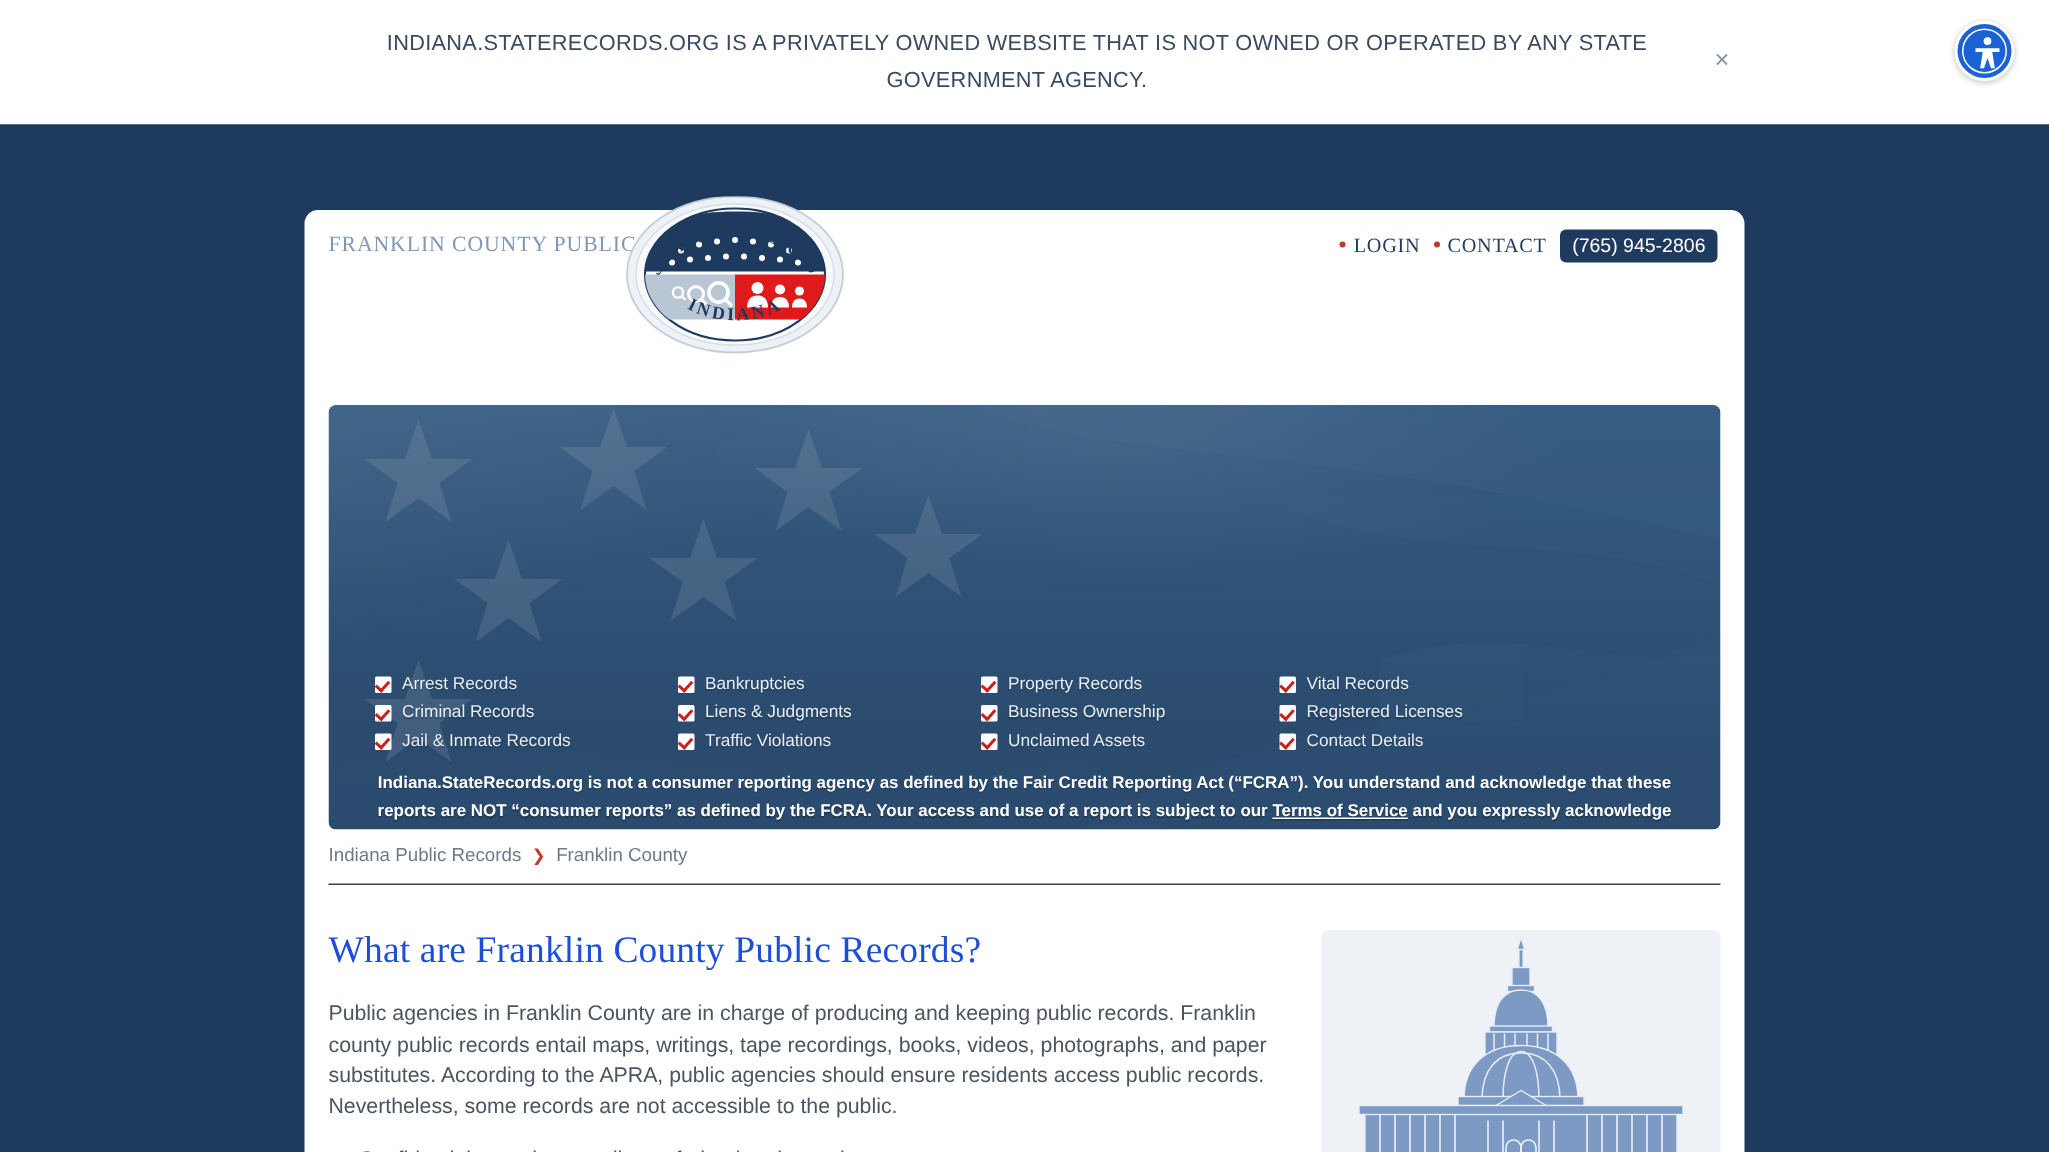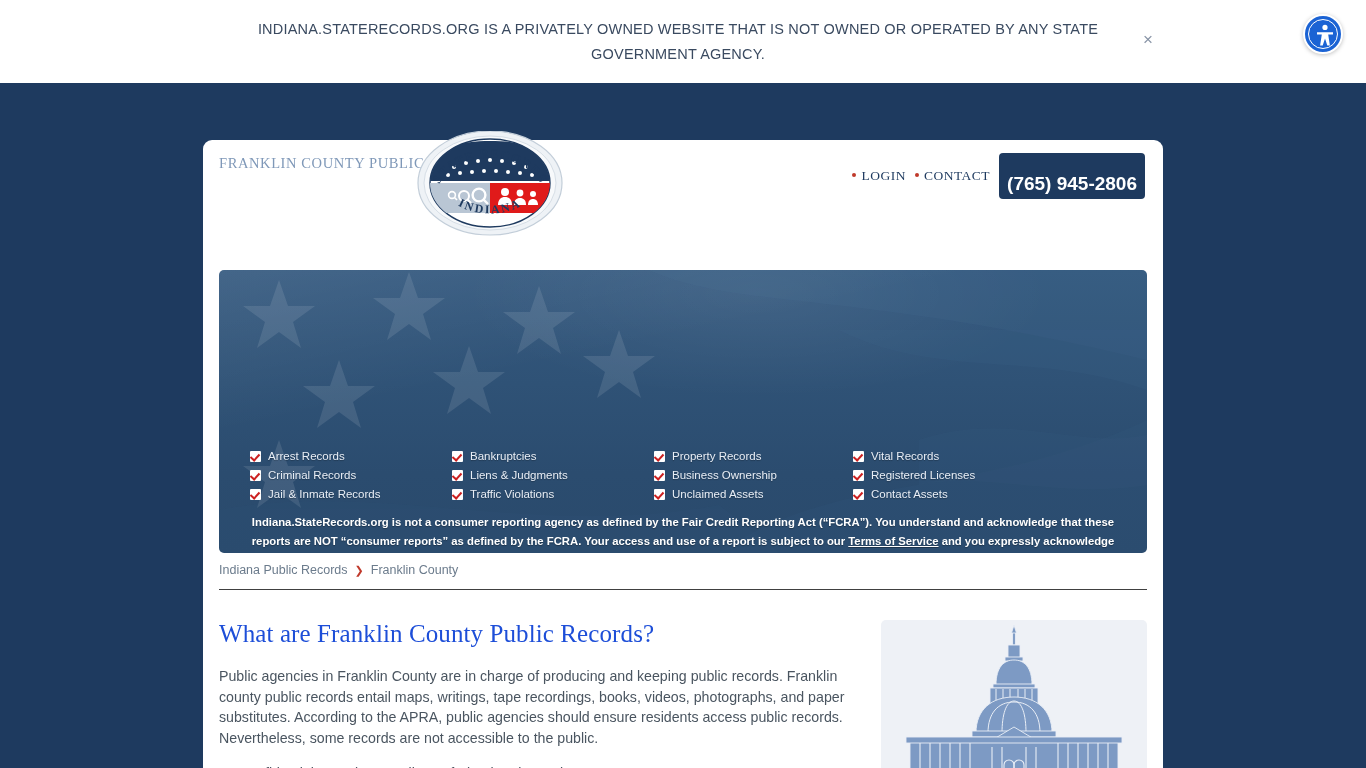--- a/index.html
+++ b/index.html
@@ -115,24 +115,24 @@
     display: inline-block;
     width: 4px; height: 4px;
     border-radius: 50%;
     background: #c0392b;
     margin-right: 5px;
     vertical-align: 3px;
   }
   .phone {
     background: #1e3a5f;
     color: #ffffff;
-    font-size: 19px;
+    font-size: 13px;
     font-family: "Liberation Sans", sans-serif;
-    font-weight: bold;
-    padding: 20px 8px 4px;
+    font-weight: normal;
+    padding: 3px 8px 4px;
     border-radius: 4px;
     letter-spacing: 0;
     cursor: pointer;
   }
 
   
   .logo {
     position: absolute;
     left: 410px; top: 48px;
     width: 160px; height: 105px;
@@ -423,21 +423,21 @@
           <div class="checkitem">
             <span class="cbox"></span>
             <span>Traffic Violations</span>
           </div>
           <div class="checkitem">
             <span class="cbox"></span>
             <span>Unclaimed Assets</span>
           </div>
           <div class="checkitem">
             <span class="cbox"></span>
-            <span>Contact Assets</span>
+            <span>Contact Details</span>
           </div>
         </div>
 
       <div class="fcra"><span>Indiana.StateRecords.org is not a consumer reporting agency as defined by the Fair Credit Reporting Act (“FCRA”). You understand and acknowledge that these reports are NOT “consumer reports” as defined by the FCRA. Your access and use of a report is subject to our </span><a>Terms of Service</a><span> and you expressly acknowledge that you are prohibited from using this service and this report to determine an individual's eligibility for credit, insurance, employment or any other purpose regulated by the FCRA.</span></div>
     </div>
 
     <div class="breadcrumb">
       <a>Indiana Public Records</a>
       <span class="bc-sep">❯</span>
       <span>Franklin County</span>

